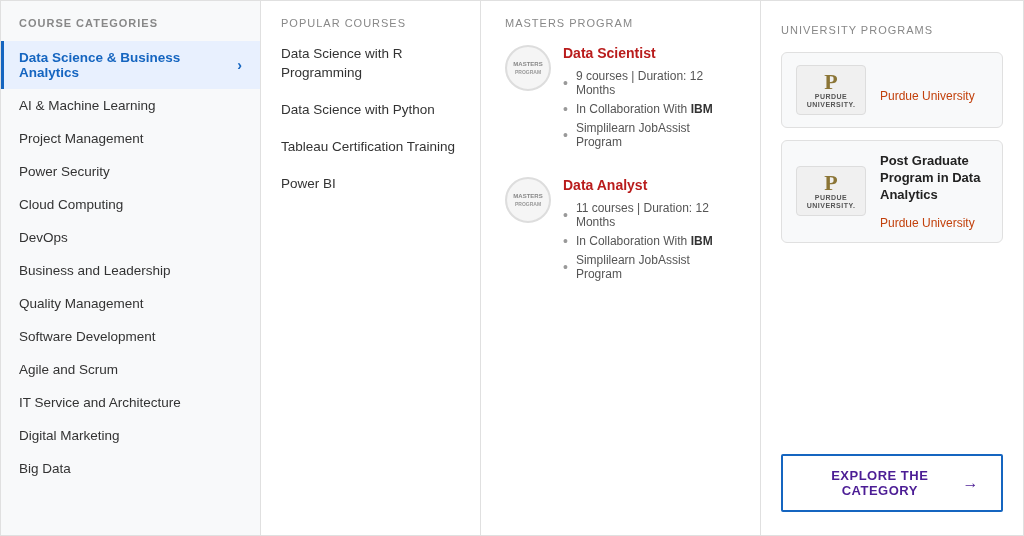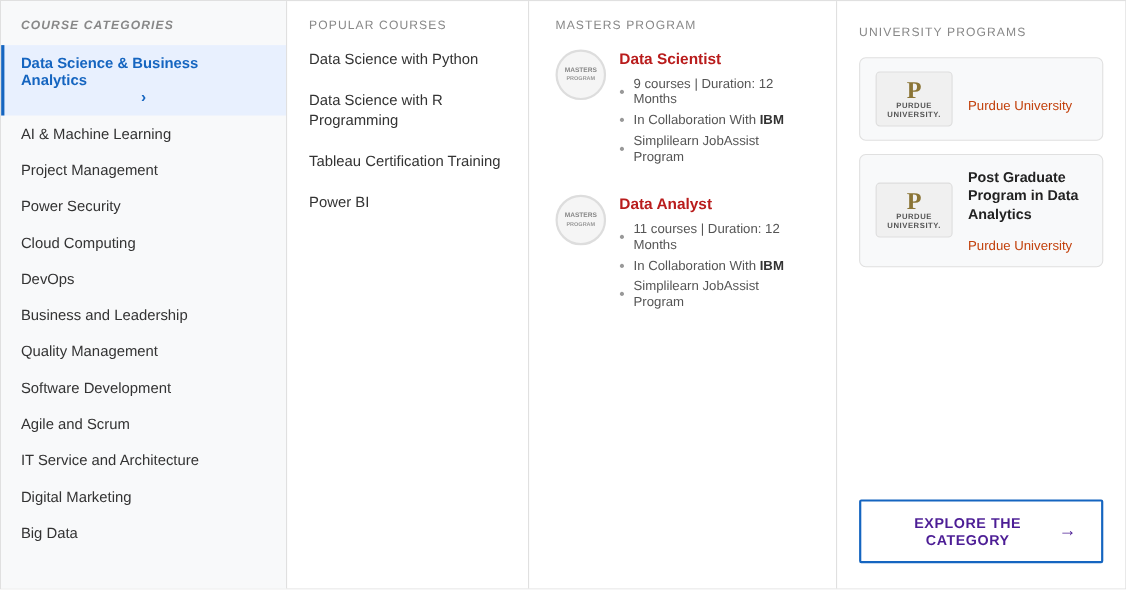--- a/index.html
+++ b/index.html
@@ -30,41 +30,39 @@
       overflow-y: auto;
     }
 
     .sidebar-header {
       font-size: 11px;
       font-weight: 700;
       color: #888;
       letter-spacing: 1px;
       padding: 0 18px 12px 18px;
       text-transform: uppercase;
-      font-style: italic;
     }
 
     .sidebar-item {
       display: flex;
       align-items: center;
       justify-content: space-between;
       padding: 9px 18px;
       font-size: 13.5px;
       color: #333;
       cursor: pointer;
       transition: background 0.15s;
     }
 
     .sidebar-item.active {
       color: #1565c0;
       font-weight: 600;
       background: #e8f0fe;
       border-left: 3px solid #1565c0;
       padding-left: 15px;
-      flex-direction: column;
     }
 
     .sidebar-item .chevron {
       color: #1565c0;
       font-size: 14px;
     }
 
     
     .popular-courses {
       width: 220px;
@@ -303,22 +301,22 @@
     <div class="sidebar-item">
       <span>Digital Marketing</span>
     </div>
     <div class="sidebar-item">
       <span>Big Data</span>
     </div>
   </div>
 
   <div class="popular-courses">
     <div class="section-header">POPULAR COURSES</div>
+    <a class="course-link">Data Science with R Programming</a>
     <a class="course-link">Data Science with Python</a>
-    <a class="course-link">Data Science with R Programming</a>
     <a class="course-link">Tableau Certification Training</a>
     <a class="course-link">Power BI</a>
   </div>
 
   <div class="masters-program">
     <div class="section-header">MASTERS PROGRAM</div>
 
     <div class="master-card">
       <div class="master-logo">
         <div class="master-logo-inner">

